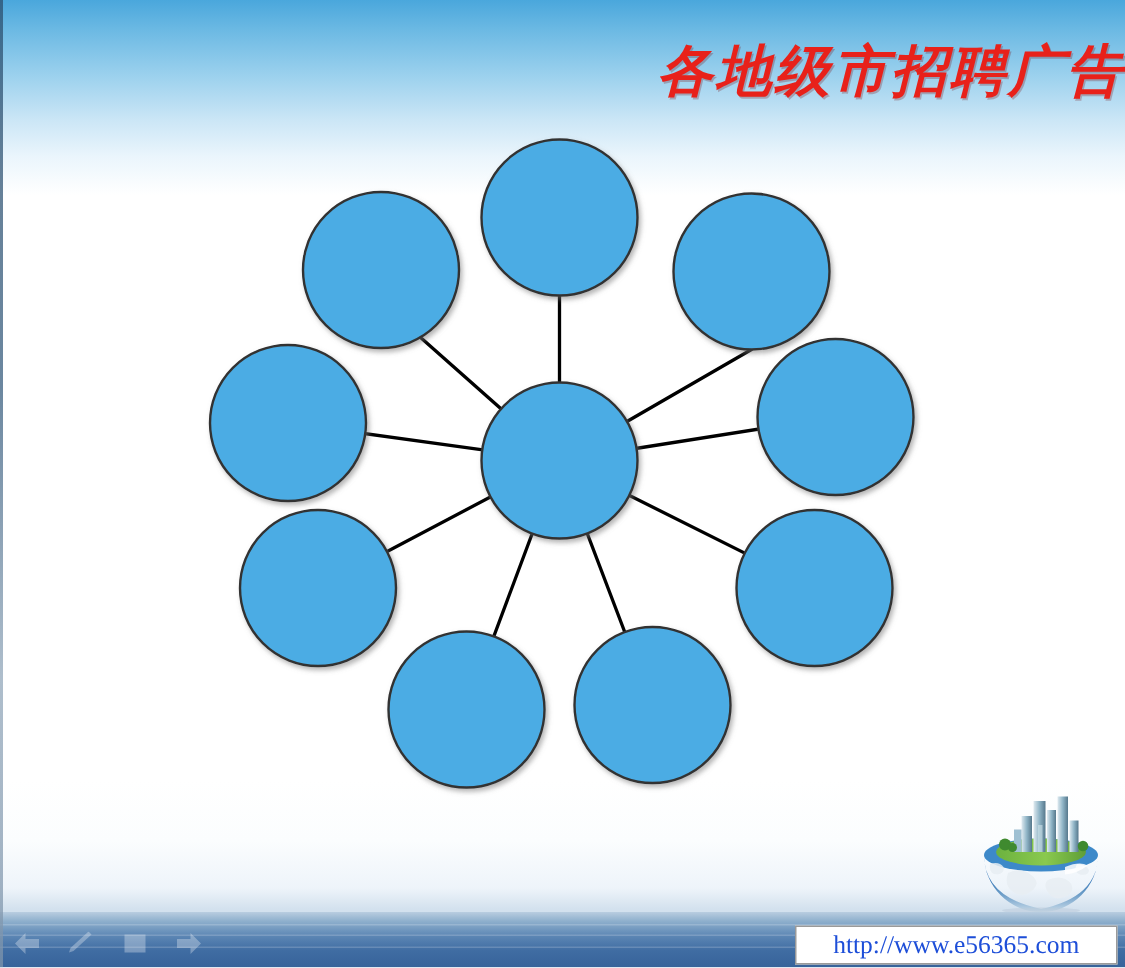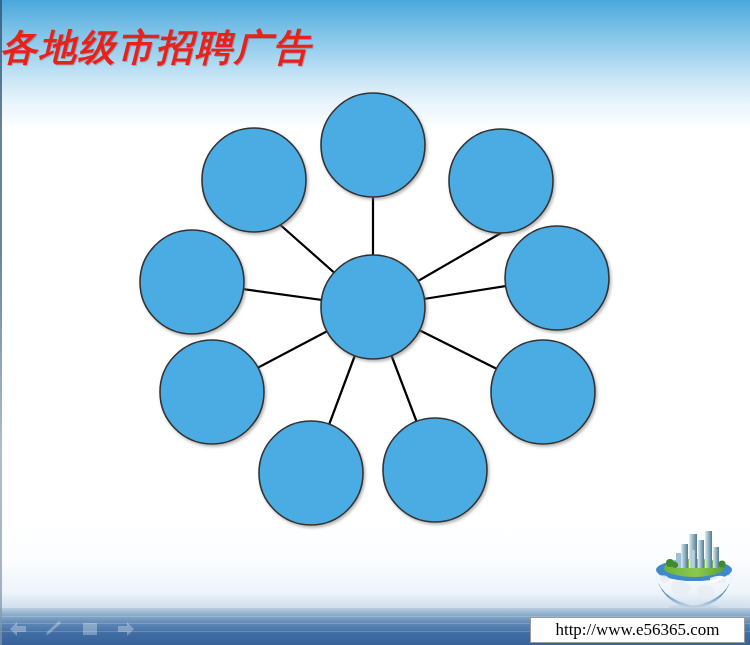--- a/index.html
+++ b/index.html
@@ -60,21 +60,21 @@
     background: linear-gradient(to bottom, #2c4f6e 0%, #3a5f80 40%, #93a8bb 70%, #7e94ab 100%);
     opacity: 0.75;
   }
 
   
   .title {
     position: absolute;
     left: 0;
     top: 26px;
     width: 750px;
-    text-align: left;
+    text-align: right;
     font-family: "DejaVu Sans", "Liberation Sans", sans-serif;
     font-size: 37px;
     font-weight: bold;
     font-style: italic;
     letter-spacing: 2px;
     color: #e8211a;
     text-shadow: 1px 1px 0 rgba(120,0,0,0.25);
     white-space: nowrap;
     line-height: 44px;
   }
@@ -101,21 +101,21 @@
     position: absolute;
     left: 530px;
     top: 617px;
     width: 215px;
     height: 26px;
     background: #ffffff;
     border: 1px solid #9a9a9a;
     box-sizing: border-box;
     font-family: "Liberation Serif", "DejaVu Serif", serif;
     font-size: 17px;
-    color: #000000;
+    color: #1d4ed8;
     line-height: 24px;
     text-align: center;
     white-space: nowrap;
     overflow: hidden;
   }
 
   
   .navbar-ghost {
     position: absolute;
     left: 8px;

